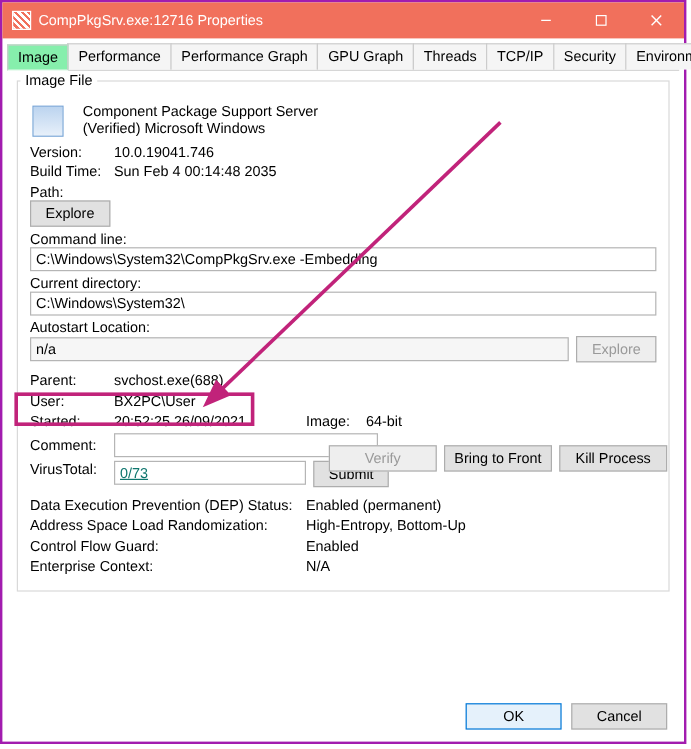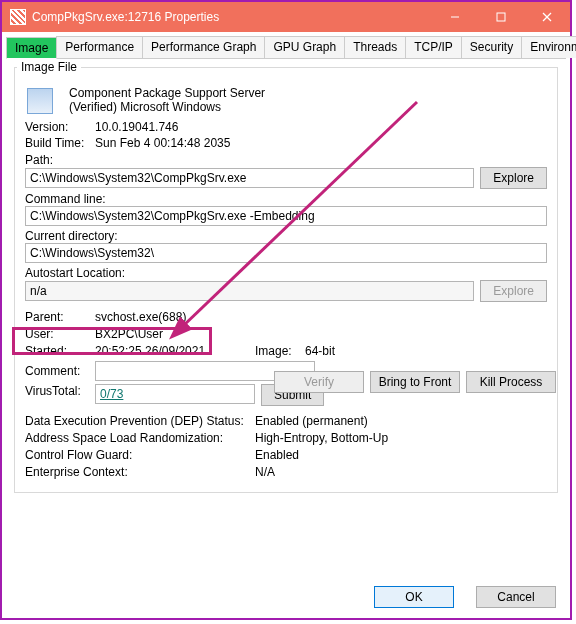--- a/index.html
+++ b/index.html
@@ -47,21 +47,21 @@
   }
   .tab {
     padding: 3px 8px;
     border:1px solid #ccc;
     border-bottom:none;
     background:#f5f5f5;
     margin-right:-1px;
     white-space:nowrap;
   }
   .tab.active {
-    background:#22c55e;
+    background:#86efac;
     border-bottom:1px solid #fff;
     position:relative;
     top:1px;
   }
   .content {
     padding: 8px 12px;
     position: relative;
   }
   .groupbox {
     border:1px solid #d9d9d9;
@@ -114,21 +114,21 @@
     gap:6px;
   }
   .sidebtns .btn { width:90px; padding:0 6px; }
   .propgrid .pr { display:flex; margin:3px 0; }
   .propgrid .pk { width:70px; }
   .propgrid .wide .pk { width:230px; }
   .link { color:#0f766e; text-decoration:underline; }
   .footer {
     position:absolute;
     bottom:10px; right:14px;
-    display:flex; gap:22px;
+    display:flex; gap:8px;
   }
   .footer .btn { width:80px; }
   .highlight {
     position:absolute;
     border:3px solid #c1237a;
     pointer-events:none;
   }
   svg.arrow { position:absolute; pointer-events:none; }
 </style>
 </head>
@@ -187,21 +187,20 @@
         <div>10.0.19041.746</div>
       </div>
       <div class="kv">
         <div class="k">Build Time:</div>
         <div>Sun Feb  4 00:14:48 2035</div>
       </div>
 
       <div class="row">
         <div>Path:</div>
         <div class="txtline">
-          <input class="txtbox" readonly="" value="C:\Windows\System32\CompPkgSrv.exe" style="">
           <button class="btn">Explore</button>
         </div>
       </div>
 
       <div class="row">
         <div>Command line:</div>
         <div class="txtline">
           <input class="txtbox" readonly="" value="C:\Windows\System32\CompPkgSrv.exe -Embedding" style="">
         </div>
       </div>

